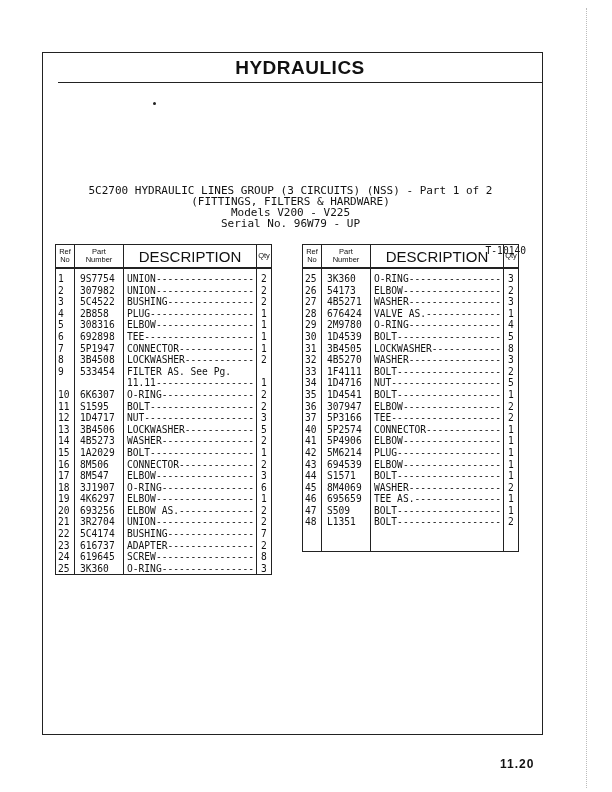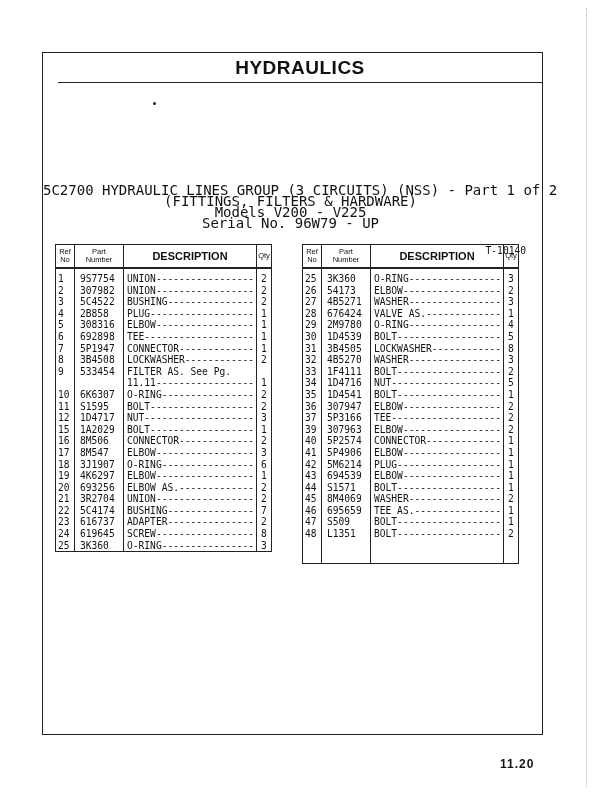--- a/index.html
+++ b/index.html
@@ -1,27 +1,27 @@
 <!DOCTYPE html>
 <html><head>
 <meta charset="utf-8">
 <style>
   html, body { margin:0; padding:0; background:#ffffff; }
   body { width:612px; height:792px; position:relative; overflow:hidden; color:#111; font-family:"DejaVu Sans Mono", monospace; }
   .frame { position:absolute; left:42px; top:52px; width:501px; height:683px; border:1.5px solid #222; box-sizing:border-box; }
   .title-band { position:absolute; left:15px; top:0; right:0; height:29px; border-bottom:1.5px solid #222; display:flex; align-items:center; justify-content:center; }
   .title-band span { font-family:"Liberation Sans", sans-serif; font-weight:bold; font-size:19px; letter-spacing:0.5px; }
   .dot { position:absolute; left:110px; top:49px; width:3px; height:3px; background:#222; border-radius:50%; }
-  .heading { position:absolute; left:0; right:4px; top:132px; text-align:center; font-size:14px; line-height:11px; }
+  .heading { position:absolute; left:0; right:4px; top:132px; text-align:center; font-size:11px; line-height:11px; }
   .heading div { white-space:pre; }
   .tnum { position:absolute; right:16px; top:180px; font-size:9.6px;margin-top:12px; }
   table.parts { position:absolute; top:191px; border-collapse:collapse; font-size:9.6px; }
   table.parts th { font-family:"Liberation Sans", sans-serif; font-weight:normal; border:1.5px solid #222; border-bottom:2px solid #222; height:22px; padding:0; }
   table.parts th.small { font-size:7.5px; line-height:8px;margin-top:16px; }
-  table.parts th.desc { font-size:11px;font-weight:bold; }
+  table.parts th.desc { font-size:15px; }
   table.parts td { border-left:1.5px solid #222; border-right:1.5px solid #222; height:11.6px; padding:0 0 0 3px; white-space:nowrap; line-height:11.6px; }
   table.parts tbody tr:first-child td { padding-top:4px; }
   table.parts tbody tr:last-child td { border-bottom:1.5px solid #222; }
   td.ref { width:16px; padding-left:2px !important; }
   td.pn { width:43px; padding-left:5px !important;margin-top:43px; }
   td.desc { width:129px; overflow:hidden; }
   td.qty { width:14px; text-align:center; padding-left:0 !important; }
   .pagenum { position:absolute; left:500px; top:757px; font-family:"Liberation Sans", sans-serif; font-weight:bold; font-size:12px; letter-spacing:1px; }
   .edge { position:absolute; left:586px; top:8px; width:0; height:780px; border-left:1px dotted #bbb; }
 </style>
@@ -126,20 +126,32 @@
           <td class="desc">BOLT------------------</td>
           <td class="qty">2</td>
         </tr>
         <tr>
           <td class="ref">12</td>
           <td class="pn">1D4717</td>
           <td class="desc">NUT-------------------</td>
           <td class="qty">3</td>
         </tr>
         <tr>
+          <td class="ref">13</td>
+          <td class="pn">3B4506</td>
+          <td class="desc">LOCKWASHER------------</td>
+          <td class="qty">5</td>
+        </tr>
+        <tr>
+          <td class="ref">14</td>
+          <td class="pn">4B5273</td>
+          <td class="desc">WASHER----------------</td>
+          <td class="qty">2</td>
+        </tr>
+        <tr>
           <td class="ref">15</td>
           <td class="pn">1A2029</td>
           <td class="desc">BOLT------------------</td>
           <td class="qty">1</td>
         </tr>
         <tr>
           <td class="ref">16</td>
           <td class="pn">8M506</td>
           <td class="desc">CONNECTOR-------------</td>
           <td class="qty">2</td>
@@ -283,26 +295,20 @@
           <td class="desc">ELBOW-----------------</td>
           <td class="qty">2</td>
         </tr>
         <tr>
           <td class="ref">37</td>
           <td class="pn">5P3166</td>
           <td class="desc">TEE-------------------</td>
           <td class="qty">2</td>
         </tr>
         <tr>
-          <td class="ref">39</td>
-          <td class="pn">307963</td>
-          <td class="desc">ELBOW-----------------</td>
-          <td class="qty">2</td>
-        </tr>
-        <tr>
           <td class="ref">40</td>
           <td class="pn">5P2574</td>
           <td class="desc">CONNECTOR-------------</td>
           <td class="qty">1</td>
         </tr>
         <tr>
           <td class="ref">41</td>
           <td class="pn">5P4906</td>
           <td class="desc">ELBOW-----------------</td>
           <td class="qty">1</td>

